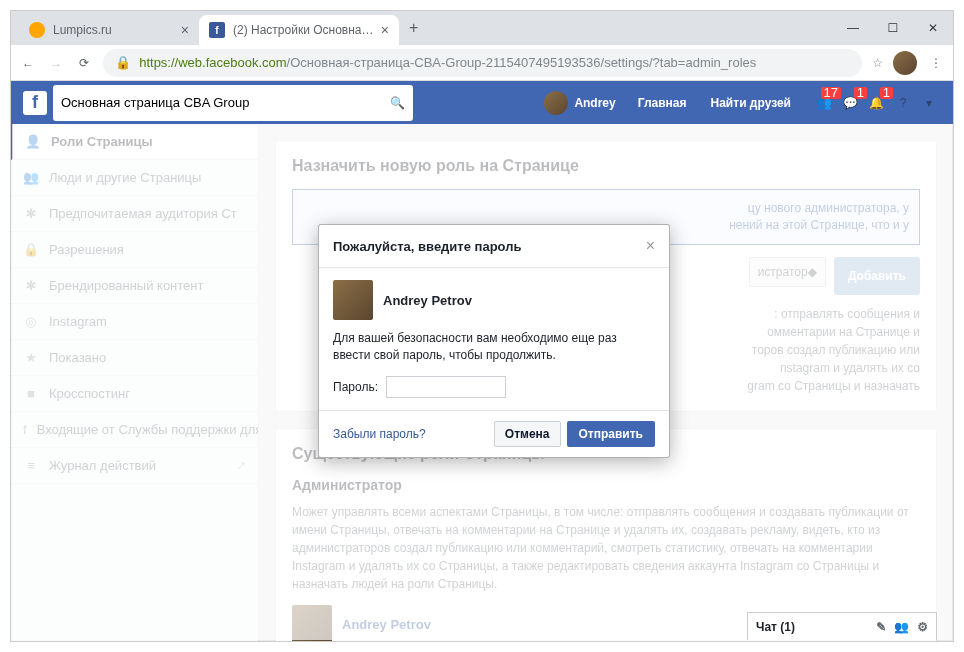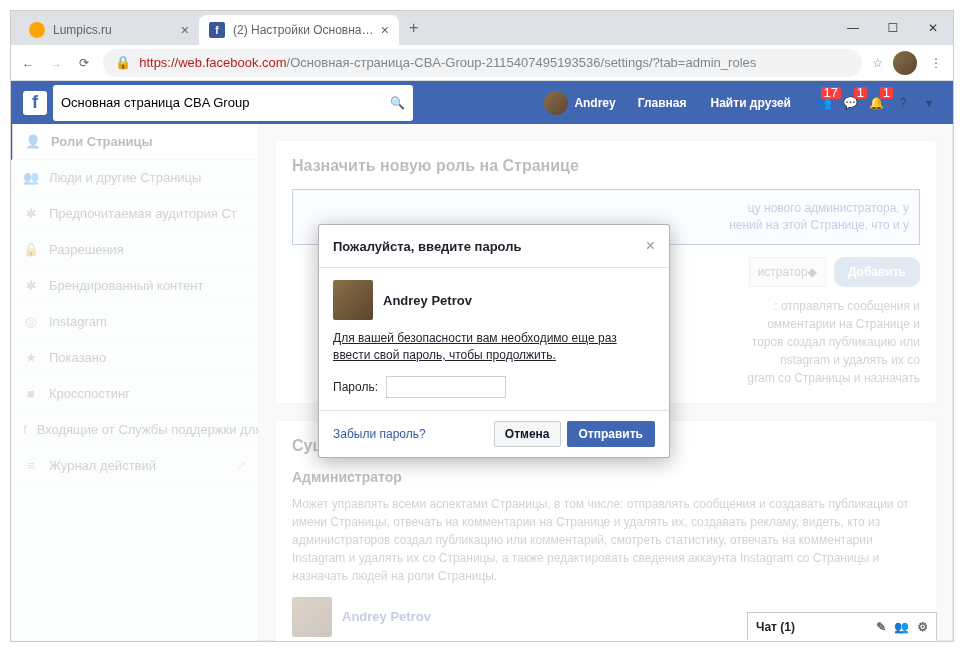--- a/index.html
+++ b/index.html
@@ -14,21 +14,21 @@
 .tab .favicon.orange { background: #ffa500; border-radius: 50%; }
 .tab .favicon.fb { background: #3b5998; color: #fff; font-weight: bold; }
 .tab .title { white-space: nowrap; overflow: hidden; text-overflow: ellipsis; flex: 1; }
 .tab .close { margin-left: 6px; color: #5f6368; font-size: 14px; }
 .tab-add { padding: 0 10px; font-size: 16px; color: #5f6368; align-self: center; }
 
 .addr-bar { height: 36px; display: flex; align-items: center; padding: 0 8px; gap: 10px; border-bottom: 1px solid #ddd; }
 .addr-btn { width: 18px; height: 18px; display: inline-flex; align-items: center; justify-content: center; color: #5f6368; }
 .addr-url { flex: 1; height: 28px; background: #f1f3f4; border-radius: 14px; display: flex; align-items: center; padding: 0 12px; font-size: 13px; color: #5f6368; }
 .addr-url .lock { margin-right: 8px; color: #202124; }
-.addr-url .domain { color: #b91c1c; }
+.addr-url .domain { color: #4d7c0f; }
 .addr-url .path { color: #80868b; }
 .addr-star { color: #80868b; }
 .addr-avatar { width: 24px; height: 24px; border-radius: 50%; background: linear-gradient(135deg,#8b6f47,#5a4530); }
 
 .win-controls { position: absolute; top: 0; right: 0; height: 34px; display: flex; }
 .win-controls span { width: 40px; display: inline-flex; align-items: center; justify-content: center; font-size: 12px; color: #333; }
 
 
 .fb-header { height: 43px; background: #4267b2; display: flex; align-items: center; padding: 0 12px; }
 .fb-logo { width: 24px; height: 24px; background: #fff; color: #4267b2; font-weight: bold; display: inline-flex; align-items: center; justify-content: center; border-radius: 3px; font-size: 18px; margin-right: 6px; }
@@ -50,38 +50,38 @@
 .sidebar-item.active { background: #fff; color: #1d2129; font-weight: 600; border-left: 2px solid #4267b2; }
 .sidebar-item .ic { width: 16px; color: #999; display: inline-flex; align-items: center; justify-content: center; }
 .sidebar-item .arrow { margin-left: auto; font-size: 11px; color: #bbb; }
 
 .main { flex: 1; padding: 16px; overflow: hidden; }
 .card { background: #fff; border: 1px solid #dddfe2; border-radius: 3px; padding: 16px; margin-bottom: 16px; }
 .card h2 { font-size: 16px; color: #1d2129; font-weight: bold; margin-bottom: 14px; }
 .assign-box { border: 1px solid #4267b2; background: #f0f4ff; padding: 10px; color: #3b5998; font-size: 12px; margin-bottom: 12px; line-height: 1.4; }
 .assign-row { display: flex; gap: 8px; justify-content: flex-end; margin-bottom: 10px; }
 .role-select { height: 30px; border: 1px solid #ccd0d5; background: #f5f6f7; padding: 0 8px; font-size: 12px; color: #616770; display: inline-flex; align-items: center; border-radius: 2px; }
-.btn-add { height: 30px; background: #9cb4d8; color: #fff; border: none; padding: 0 14px; font-size: 12px; font-weight: bold; border-radius: 10px; }
+.btn-add { height: 38px; background: #9cb4d8; color: #fff; border: none; padding: 0 14px; font-size: 12px; font-weight: bold; border-radius: 3px; }
 .card p.desc { font-size: 12px; color: #616770; line-height: 1.5; }
 .card h3 { font-size: 14px; color: #1d2129; font-weight: bold; margin: 10px 0; }
 .person-row { display: flex; align-items: center; gap: 10px; }
 .person-av { width: 40px; height: 40px; background: linear-gradient(135deg,#8b6f47,#5a4530); border-radius: 2px; }
 .person-name { font-size: 13px; font-weight: 600; color: #365899; }
 
 
 .overlay { position: absolute; top: 113px; left: 1px; right: 1px; bottom: 1px; background: rgba(255,255,255,0.7); }
 .modal { position: absolute; top: 213px; left: 307px; width: 352px; background: #fff; border: 1px solid rgba(0,0,0,.3); border-radius: 3px; box-shadow: 0 4px 20px rgba(0,0,0,.3); }
 .modal-head { padding: 12px 14px; border-bottom: 1px solid #e5e5e5; display: flex; justify-content: space-between; align-items: center; }
 .modal-head h3 { font-size: 13px; font-weight: bold; color: #1d2129; }
 .modal-close { color: #999; font-size: 16px; }
 .modal-body { padding: 12px 14px; }
 .modal-user { display: flex; align-items: center; gap: 10px; margin-bottom: 10px; }
 .modal-av { width: 40px; height: 40px; background: linear-gradient(135deg,#8b6f47,#5a4530); border-radius: 2px; }
 .modal-user-name { font-size: 13px; font-weight: bold; color: #1d2129; }
-.modal-msg { font-size: 12px; color: #1d2129; line-height: 1.4; margin-bottom: 12px; text-decoration: underline; }
+.modal-msg { font-size: 12px; color: #1d2129; line-height: 1.4; margin-bottom: 12px; }
 .modal-field { display: flex; align-items: center; gap: 8px; font-size: 12px; color: #1d2129; }
 .modal-field input { border: 1px solid #ccd0d5; height: 22px; padding: 0 4px; width: 120px; }
 .modal-foot { padding: 10px 14px; border-top: 1px solid #e5e5e5; display: flex; align-items: center; }
 .modal-foot a { font-size: 12px; color: #365899; text-decoration: none; }
 .modal-foot .spacer { flex: 1; }
 .btn-cancel { height: 26px; border: 1px solid #ccd0d5; background: #f5f6f7; color: #0f172a; font-size: 12px; font-weight: bold; padding: 0 10px; border-radius: 2px; margin-right: 6px; }
 .btn-submit { height: 26px; border: none; background: #4267b2; color: #fff; font-size: 12px; font-weight: bold; padding: 0 12px; border-radius: 2px; }
 
 
 .chat-dock { position: absolute; bottom: 1px; right: 16px; width: 190px; height: 28px; background: #fff; border: 1px solid #ccc; border-bottom: none; display: flex; align-items: center; padding: 0 8px; font-size: 12px; color: #1d2129; font-weight: bold; gap: 8px; }

